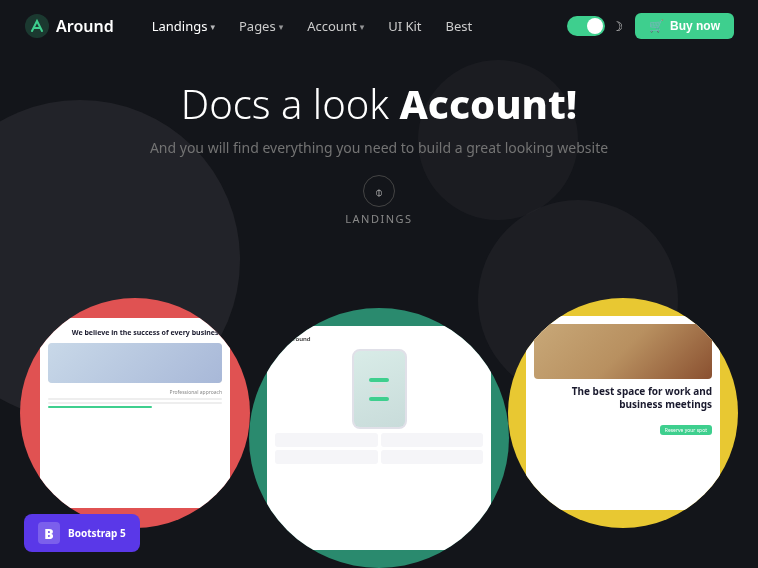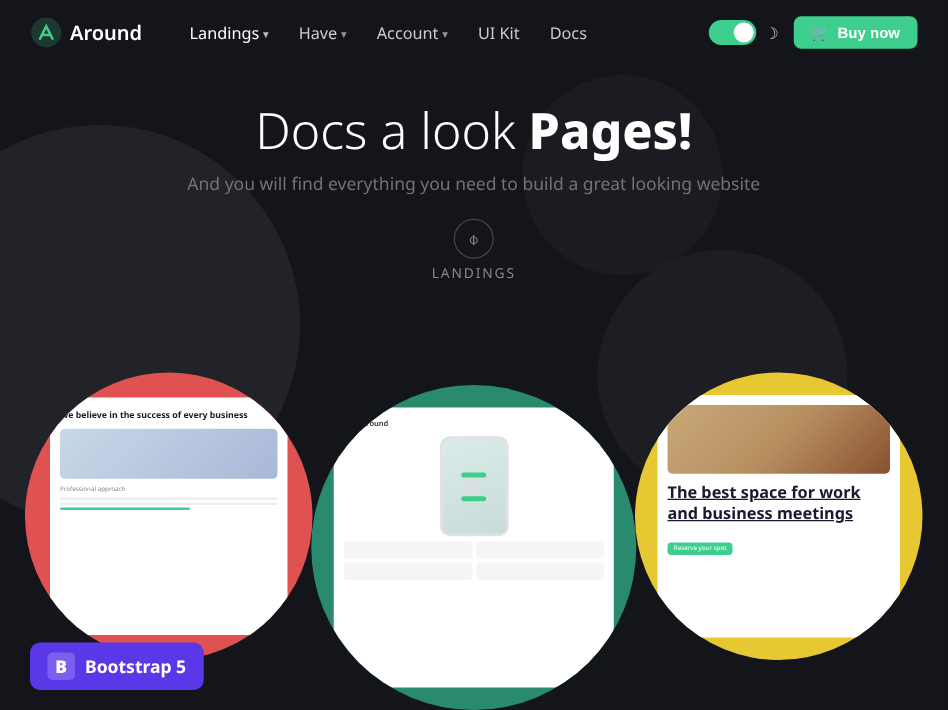--- a/index.html
+++ b/index.html
@@ -177,20 +177,21 @@
     }
 
     
     .showcase {
       position: absolute;
       bottom: 0;
       left: 0;
       right: 0;
       height: 320px;
       z-index: 6;
+      text-align: right;
     }
 
     
     .card-circle {
       position: absolute;
       border-radius: 50%;
       overflow: hidden;
     }
 
     
@@ -361,26 +362,25 @@
       padding: 8px;
     }
     .card-right-img {
       width: 100%;
       height: 55px;
       background: linear-gradient(135deg, #c8a878 0%, #b89060 50%, #8a5030 100%);
       border-radius: 4px;
       margin-bottom: 6px;
     }
     .card-right-title {
-      font-size: 13px;
+      font-size: 10px;
       font-weight: 700;
       color: #1a1a2e;
       line-height: 1.3;
       margin-bottom: 4px;
-      text-decoration: underline;
     }
     .btn-sm-green {
       background: #3ecf8e;
       color: #fff;
       border-radius: 3px;
       padding: 2px 5px;
       font-size: 5px;
       display: inline-block;
     }
     
@@ -402,21 +402,21 @@
       height: 22px;
       background: rgba(255,255,255,0.2);
       border-radius: 4px;
       display: flex;
       align-items: center;
       justify-content: center;
       font-weight: 900;
       font-size: 14px;
     }
     .bootstrap-label {
-      font-size: 14px;
+      font-size: 10px;
       font-weight: 700;
     }
   </style>
 </head>
 <body>
 
 <div class="bg-circles">
   <div class="bg-circle bg-circle-1"></div>
   <div class="bg-circle bg-circle-2"></div>
   <div class="bg-circle bg-circle-3"></div>
@@ -430,49 +430,49 @@
       <path d="M8 18 L13 8 L18 18 M10 15 h6" stroke="#3ecf8e" stroke-width="2" stroke-linecap="round" fill="none"></path>
     </svg>
     <span class="nav-logo-text">Around</span>
   </div>
   <div class="nav-links">
     <div class="nav-link nav-link-active">
       <span>Landings</span>
       <span class="chevron">▾</span>
     </div>
     <div class="nav-link">
-      <span>Have</span>
+      <span>Pages</span>
       <span class="chevron">▾</span>
     </div>
     <div class="nav-link">
       <span>Account</span>
       <span class="chevron">▾</span>
     </div>
     <div class="nav-link">
       <span>UI Kit</span>
     </div>
     <div class="nav-link">
-      <span>Docs</span>
+      <span>Best</span>
     </div>
   </div>
   <div class="nav-right">
     <div class="toggle-wrap">
       <div class="toggle"></div>
       <span class="moon-icon">☽</span>
     </div>
     <button class="buy-btn">
       <span>🛒</span>
       <span>Buy now</span>
     </button>
   </div>
 </nav>
 
 <section class="hero">
   <h1 class="hero-title">
-    <span>Docs a look </span><strong>Pages!</strong>
+    <span>Docs a look </span><strong>Account!</strong>
   </h1>
   <p class="hero-subtitle">And you will find everything you need to build a great looking website</p>
   <div class="landings-badge">
     <div class="landings-icon">⌽</div>
     <span class="landings-text">Landings</span>
   </div>
 </section>
 
 <div class="showcase">
 

